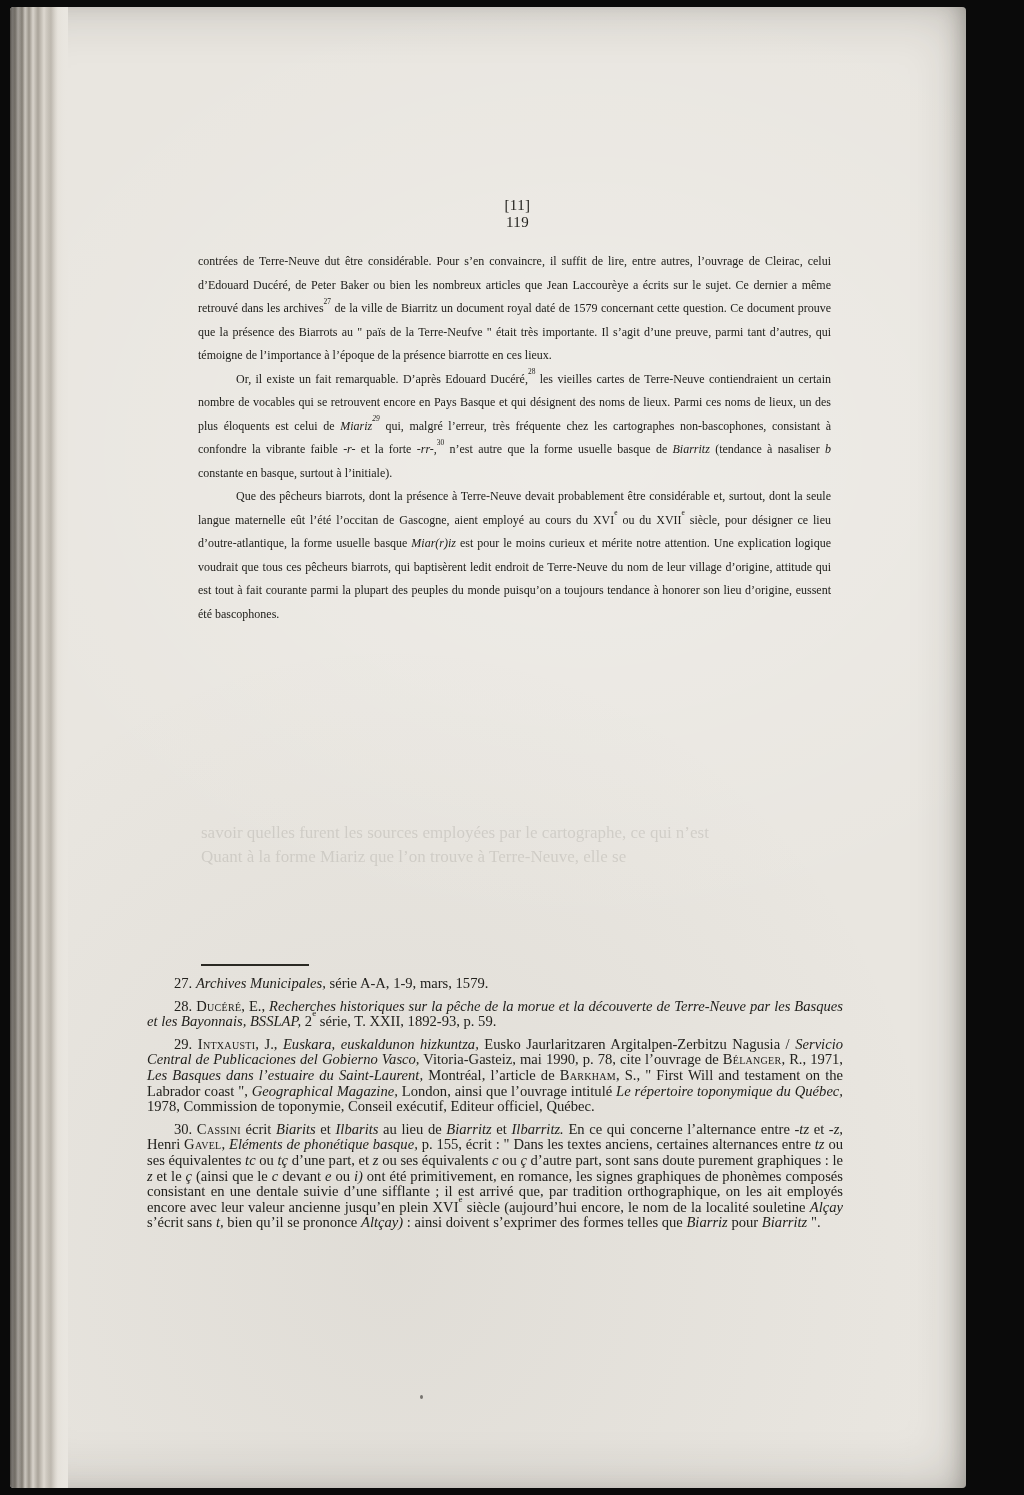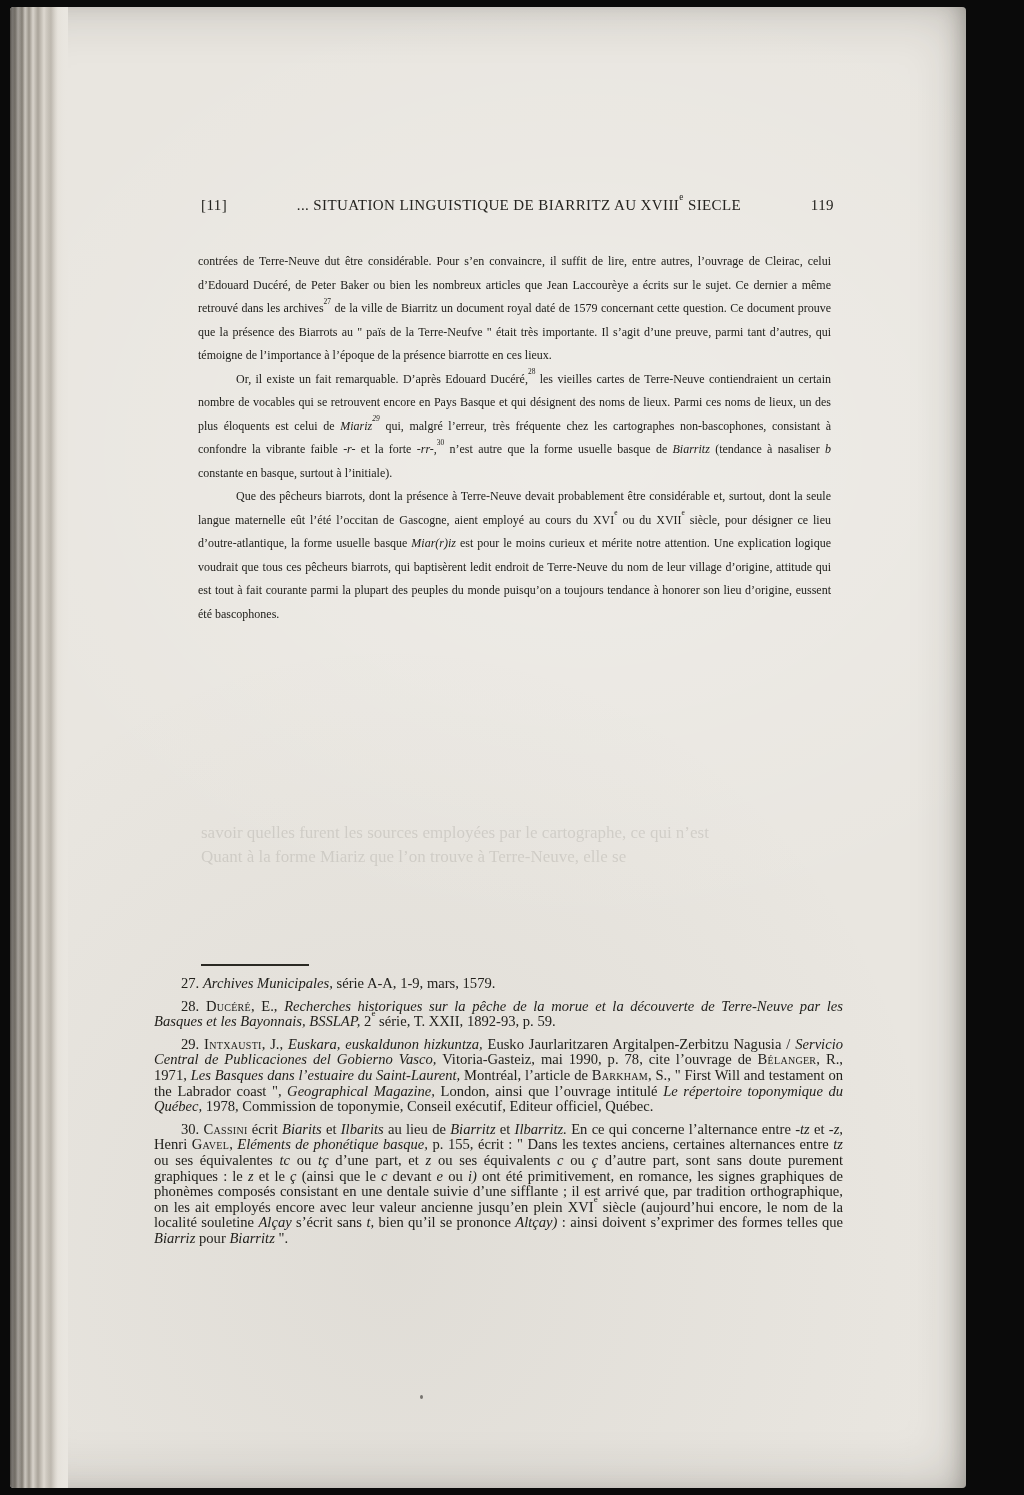--- a/index.html
+++ b/index.html
@@ -33,39 +33,39 @@
   }
   .ghost{
     position:absolute;left:191px;top:814px;width:640px;z-index:1;
     font-size:17px;line-height:24px;color:#4d4a42;opacity:0.15;
     filter:blur(0.4px);
   }
   .ghost .gl:nth-child(5){margin-top:0;text-indent:38px;}
   .header{
     position:absolute;left:191px;top:190px;width:633px;z-index:2;
     display:flex;justify-content:space-between;align-items:center;
-    font-size:15px;letter-spacing:0.4px;color:#24231f;
+    font-size:15px;letter-spacing:0.4px;color:#24231f;flex-direction:column;
   }
   .main{
     position:absolute;left:188px;top:243px;width:633px;z-index:2;
     font-size:12px;line-height:23.5px;text-align:justify;
     color:#21201c;
   }
   .para{margin:0;text-indent:38px;}
   .para.first{text-indent:0;}
   .fn-rule{
     position:absolute;left:191px;top:957px;width:108px;height:2px;
     background:#2a2923;z-index:2;
   }
   .footnotes{
     position:absolute;left:136px;top:969px;width:697px;z-index:2;
     font-size:14.6px;line-height:15.6px;text-align:justify;
     color:#22211d;
   }
-  .fn{margin:0 0 7px 8px;text-indent:27px;}
+  .fn{margin:0 0 7px 1px;text-indent:27px;}
   sup{font-size:0.62em;line-height:0;position:relative;top:-0.45em;}
   .it{font-style:italic;}
   .sc{font-variant:small-caps;letter-spacing:0.3px;}
   .speck{
     position:absolute;left:410px;top:1388px;width:3px;height:4px;
     background:rgba(30,28,24,0.55);border-radius:50%;z-index:2;
   }
 </style>
 </head>
 <body>
@@ -74,21 +74,20 @@
   <div class="page">
     <div class="book-edge"></div>
 
     <div class="ghost">
       <div class="gl">savoir quelles furent les sources employées par le cartographe, ce qui n’est</div>
       <div class="gl">Quant à la forme Miariz que l’on trouve à Terre-Neuve, elle se</div>
     </div>
 
     <div class="header">
       <span class="marker">[11]</span>
-      <span class="rtitle"><span>... SITUATION LINGUISTIQUE DE BIARRITZ AU XVIII</span><sup>e</sup><span> SIECLE</span></span>
       <span class="pnum">119</span>
     </div>
 
     <div class="main">
       <p class="para first"><span>contrées de Terre-Neuve dut être considérable. Pour s’en convaincre, il suffit de lire, entre autres, l’ouvrage de Cleirac, celui d’Edouard Ducéré, de Peter Baker ou bien les nombreux articles que Jean Laccourèye a écrits sur le sujet. Ce dernier a même retrouvé dans les archives</span><sup>27</sup><span> de la ville de Biarritz un document royal daté de 1579 concernant cette question. Ce document prouve que la présence des Biarrots au " païs de la Terre-Neufve " était très importante. Il s’agit d’une preuve, parmi tant d’autres, qui témoigne de l’importance à l’époque de la présence biarrotte en ces lieux.</span></p>
       <p class="para"><span>Or, il existe un fait remarquable. D’après Edouard Ducéré,</span><sup>28</sup><span> les vieilles cartes de Terre-Neuve contiendraient un certain nombre de vocables qui se retrouvent encore en Pays Basque et qui désignent des noms de lieux. Parmi ces noms de lieux, un des plus éloquents est celui de </span><span class="it">Miariz</span><sup class="it">29</sup><span> qui, malgré l’erreur, très fréquente chez les cartographes non-bascophones, consistant à confondre la vibrante faible </span><span class="it">-r-</span><span> et la forte </span><span class="it">-rr-,</span><sup>30</sup><span> n’est autre que la forme usuelle basque de </span><span class="it">Biarritz</span><span> (tendance à nasaliser </span><span class="it">b</span><span> constante en basque, surtout à l’initiale).</span></p>
       <p class="para"><span>Que des pêcheurs biarrots, dont la présence à Terre-Neuve devait probablement être considérable et, surtout, dont la seule langue maternelle eût l’été l’occitan de Gascogne, aient employé au cours du XVI</span><sup>e</sup><span> ou du XVII</span><sup>e</sup><span> siècle, pour désigner ce lieu d’outre-atlantique, la forme usuelle basque </span><span class="it">Miar(r)iz</span><span> est pour le moins curieux et mérite notre attention. Une explication logique voudrait que tous ces pêcheurs biarrots, qui baptisèrent ledit endroit de Terre-Neuve du nom de leur village d’origine, attitude qui est tout à fait courante parmi la plupart des peuples du monde puisqu’on a toujours tendance à honorer son lieu d’origine, eussent été bascophones.</span></p>
     </div>
 
     <div class="fn-rule"></div>

